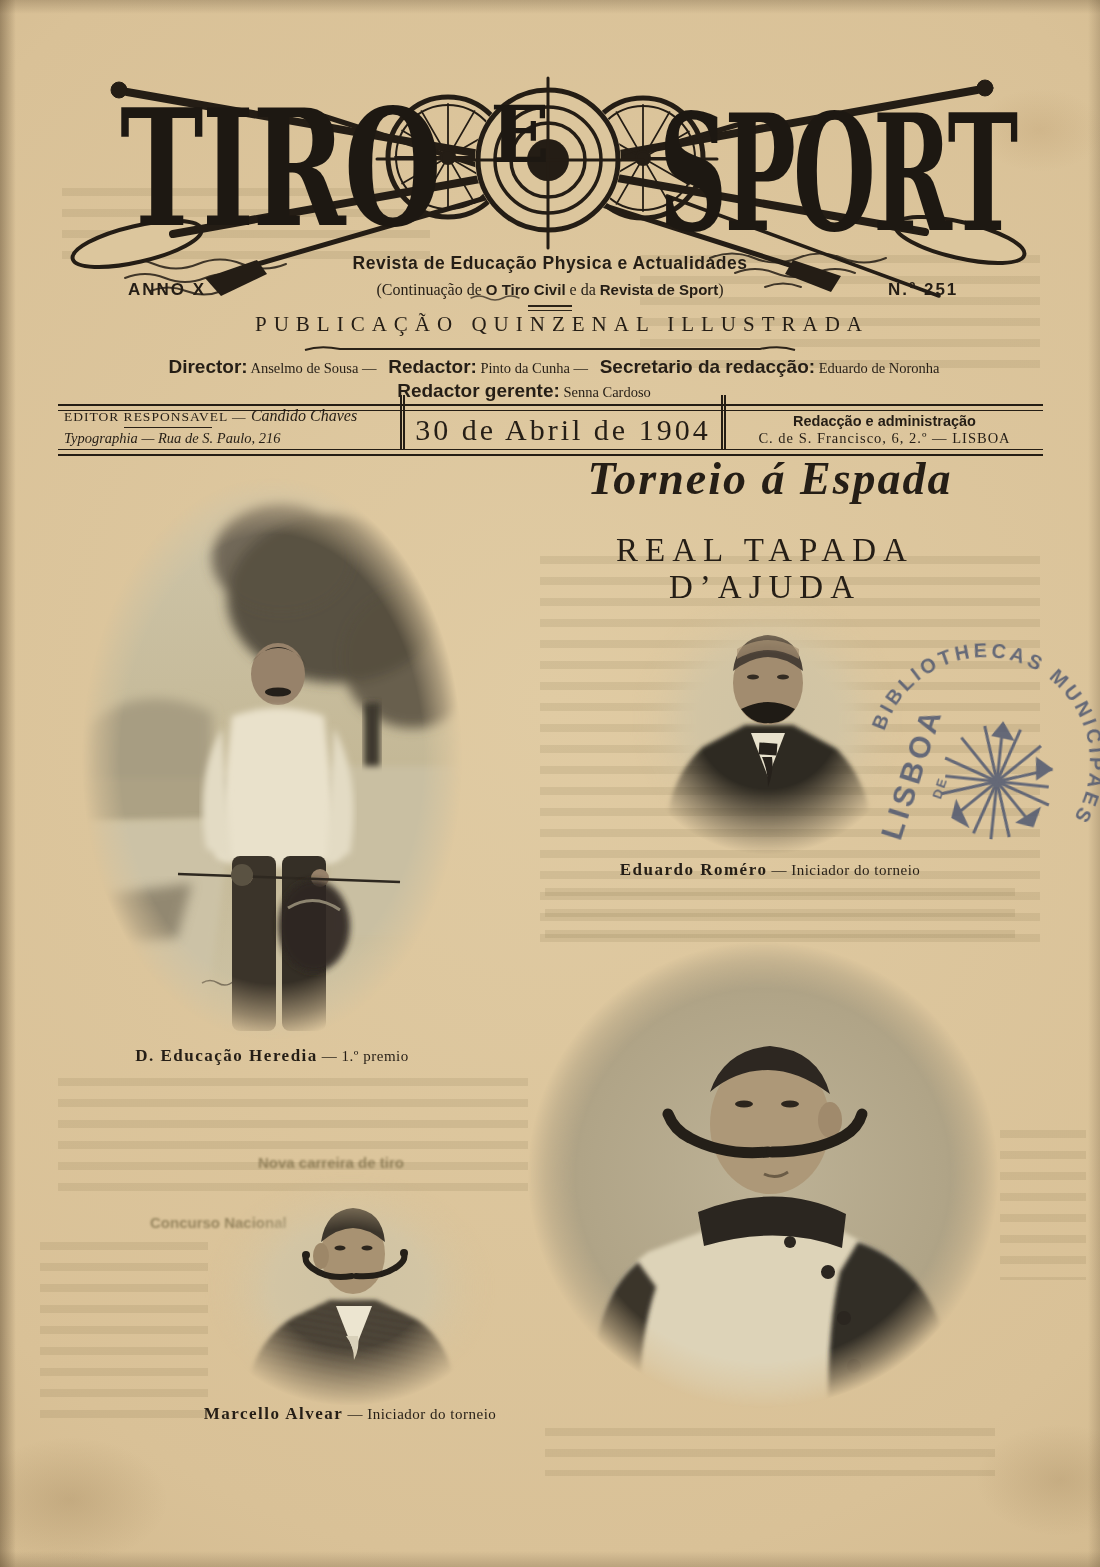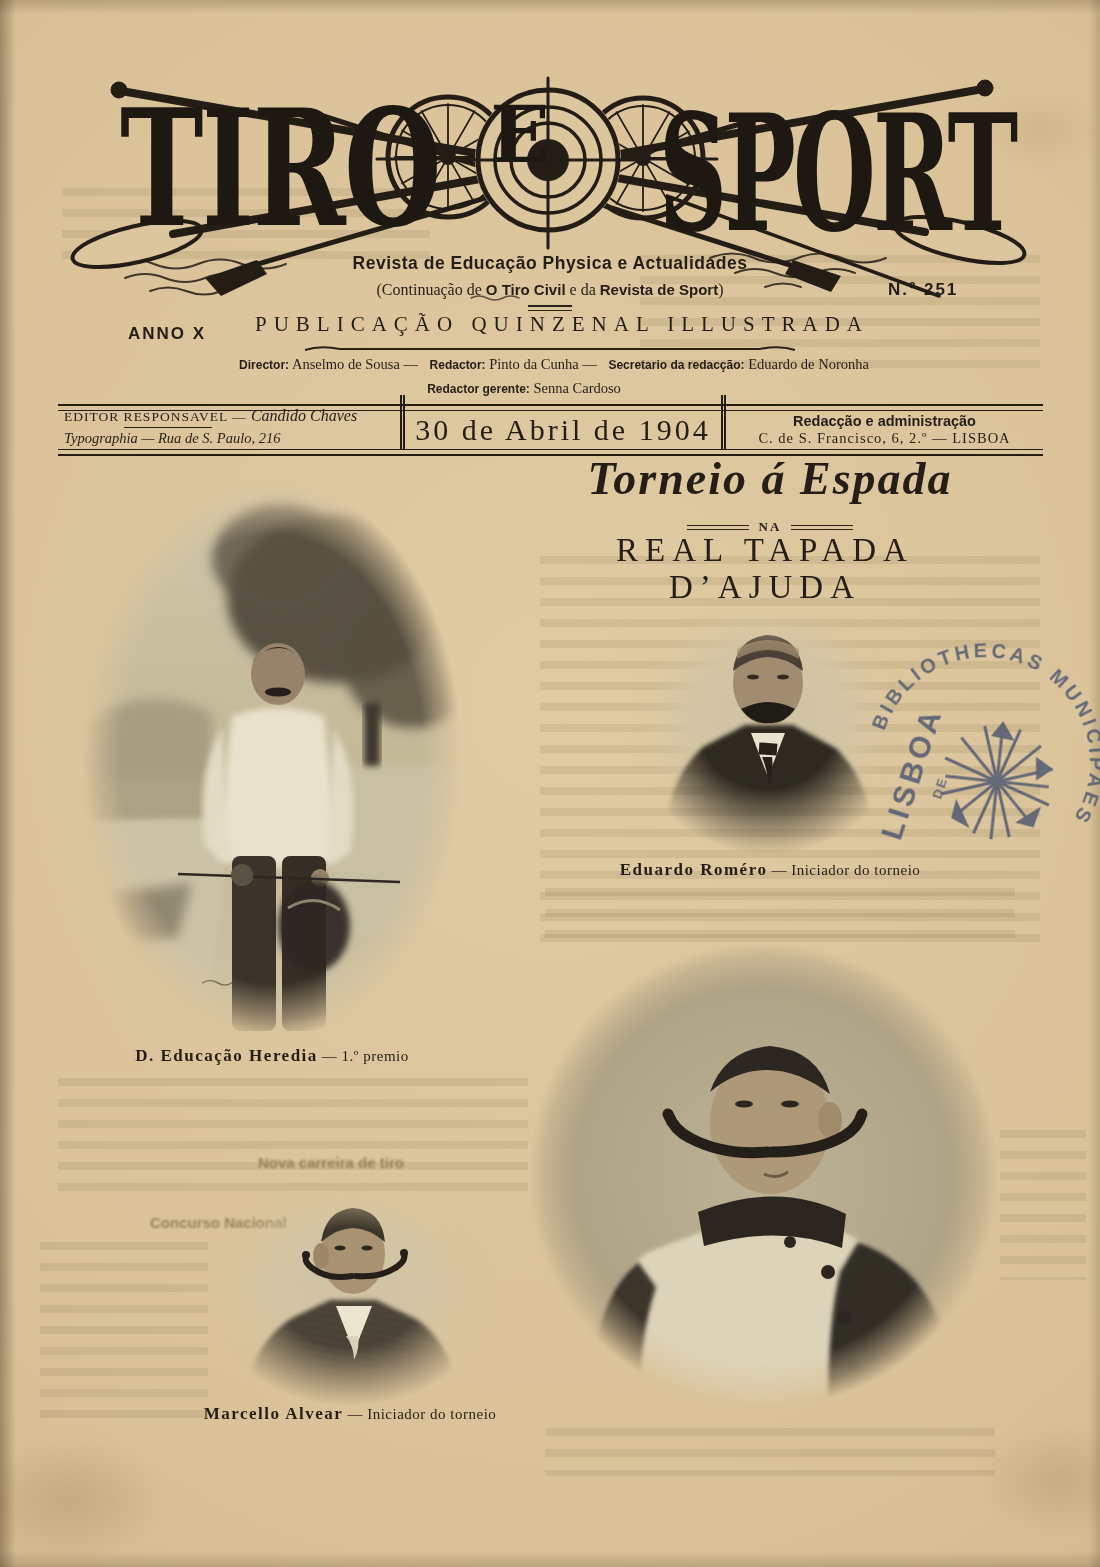--- a/index.html
+++ b/index.html
@@ -18,21 +18,21 @@
   }
   .abs{position:absolute;}
   .center{text-align:center;}
   
   .anno{font-family:"Liberation Sans",sans-serif;font-weight:700;font-size:17px;letter-spacing:2px;}
   .sub1{font-family:"Liberation Sans",sans-serif;font-weight:700;font-size:17.5px;letter-spacing:.5px;}
   .sub2{font-size:16px;}
   .sub2 b{font-family:"Liberation Sans",sans-serif;font-size:15px;}
   .pub{font-size:21px;letter-spacing:7px;font-weight:400;padding-left:12px;}
   .dirline{font-size:14.5px;}
-  .dirline b{font-family:"Liberation Sans",sans-serif;font-size:12px;margin-left:8px;}
+  .dirline b{font-family:"Liberation Sans",sans-serif;font-size:19px;margin-left:8px;}
   .minirule{width:44px;border-top:2px solid #2a2218;border-bottom:1px solid #2a2218;height:3px;}
   .dblrule-top{border-top:2.5px solid #241d14;border-bottom:1px solid #241d14;height:4px;}
   .dblrule-bot{border-top:1px solid #241d14;border-bottom:2.5px solid #241d14;height:4px;}
   
   .infobar{display:flex;align-items:flex-end;}
   .cell{padding:2px 6px;}
   .cell-left{width:330px;display:flex;flex-direction:column;justify-content:center;}
   .cell-mid{flex:1;display:flex;align-items:center;justify-content:center;border-left:5px double #241d14;border-right:5px double #241d14;}
   .cell-right{width:305px;display:flex;flex-direction:column;justify-content:center;}
   .ed1{font-size:13.5px;letter-spacing:1px;}
@@ -138,21 +138,21 @@
       </g>
 
       <path d="M416 236 q8 -4 16 0 q8 4 16 0 q8 -4 16 0" stroke-width="1.4" opacity=".7"></path>
     </g>
 
     <text transform="translate(225,163) scale(0.85,1.22)" text-anchor="middle" font-family="'DejaVu Serif',serif" font-weight="bold" font-size="132" letter-spacing="-2" fill="#1d1812">TIRO</text>
     <text transform="translate(782,168) scale(0.72,1.22)" text-anchor="middle" font-family="'DejaVu Serif',serif" font-weight="bold" font-size="132" letter-spacing="-4" fill="#1d1812">SPORT</text>
     <text x="465" y="100" text-anchor="middle" font-family="'DejaVu Serif',serif" font-weight="bold" font-size="78" fill="#1d1812">E</text>
   </svg>
 
-  <div class="abs anno" style="left:128px;top:280px;margin-top:44px;">ANNO X</div>
+  <div class="abs anno" style="left:128px;top:280px;">ANNO X</div>
   <div class="abs anno" style="left:888px;top:280px;">N.º 251</div>
 
   <div class="abs center sub1" style="left:0;top:253px;width:1100px;">Revista de Educação Physica e Actualidades</div>
   <div class="abs center sub2" style="left:0;top:281px;width:1100px;">
     <span>(Continuação de </span><b>O Tiro Civil</b><span> e da </span><b>Revista de Sport</b><span>)</span>
   </div>
 
   <div class="abs minirule" style="left:528px;top:305px;"></div>
   <div class="abs center pub" style="left:0;top:312px;width:1100px;">PUBLICAÇÃO QUINZENAL ILLUSTRADA</div>
 
@@ -180,25 +180,20 @@
     </div>
     <div class="cell cell-right">
       <div class="red1">Redacção e administração</div>
       <div class="red2">C. de S. Francisco, 6, 2.º — LISBOA</div>
     </div>
   </div>
 
   <div class="abs dblrule-bot" style="left:58px;top:449px;width:985px;"></div>
 
   <div class="abs center arttitle" style="left:540px;top:452px;width:460px;">Torneio á Espada</div>
-  <div class="abs nadiv" style="left:540px;top:519px;width:460px;">
-    <div class="bar"></div>
-    <div class="na">NA</div>
-    <div class="bar"></div>
-  </div>
   <div class="abs center artsub" style="left:530px;top:532px;width:470px;">REAL TAPADA D’AJUDA</div>
 
   <div class="abs photo mask-oval" style="left:82px;top:478px;width:380px;height:562px;">
     <svg width="380" height="562" viewBox="0 0 380 562">
       <defs>
         <filter id="b3">
             <feGaussianBlur stdDeviation="3"></feGaussianBlur>
           </filter>
         <filter id="b6">
             <feGaussianBlur stdDeviation="6"></feGaussianBlur>

